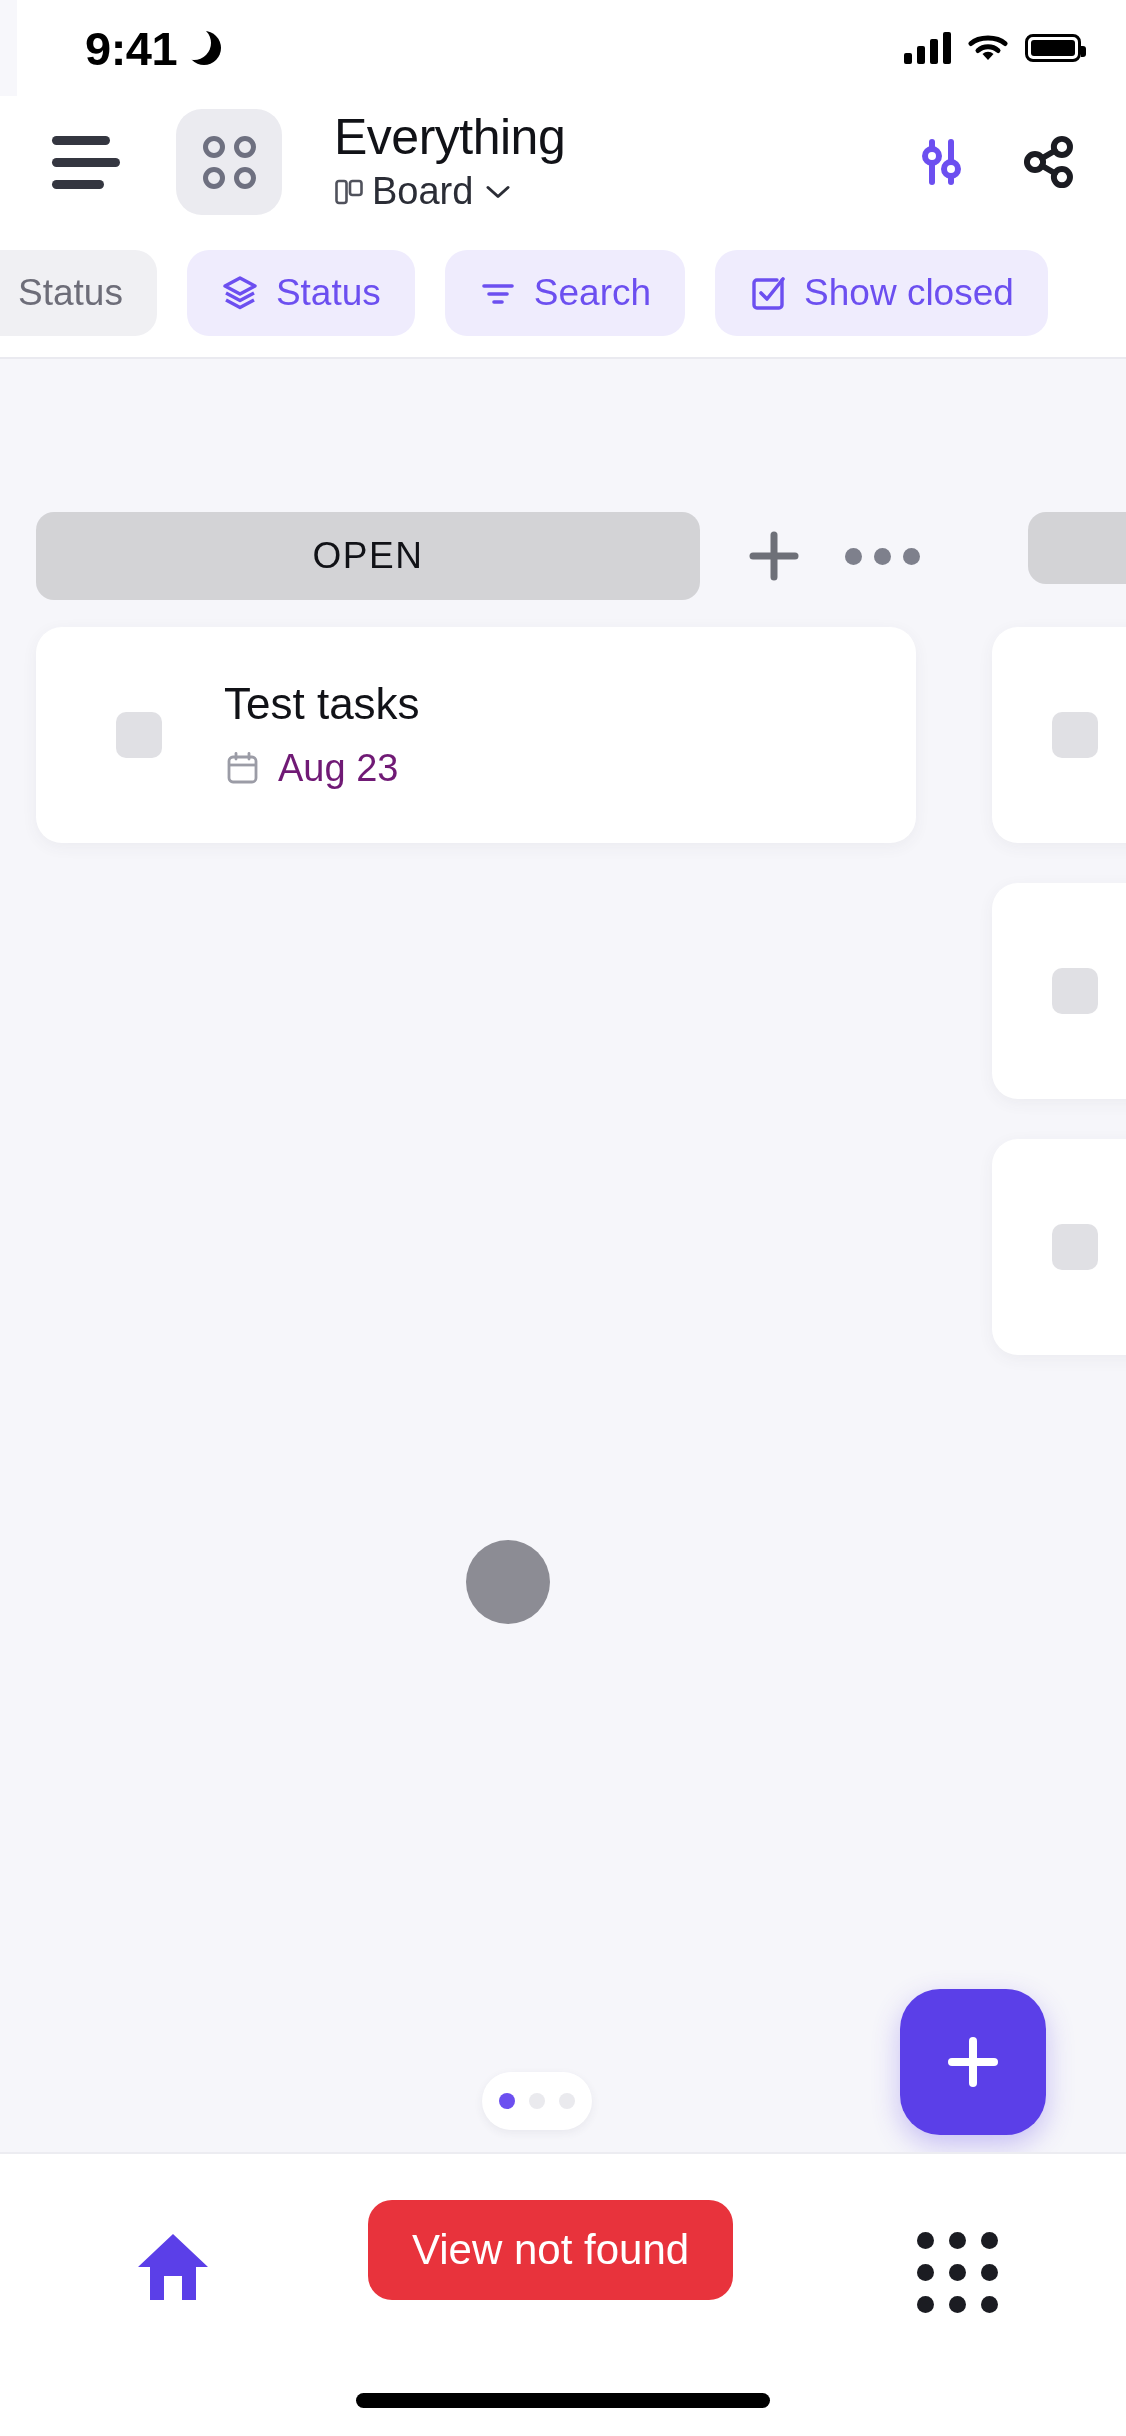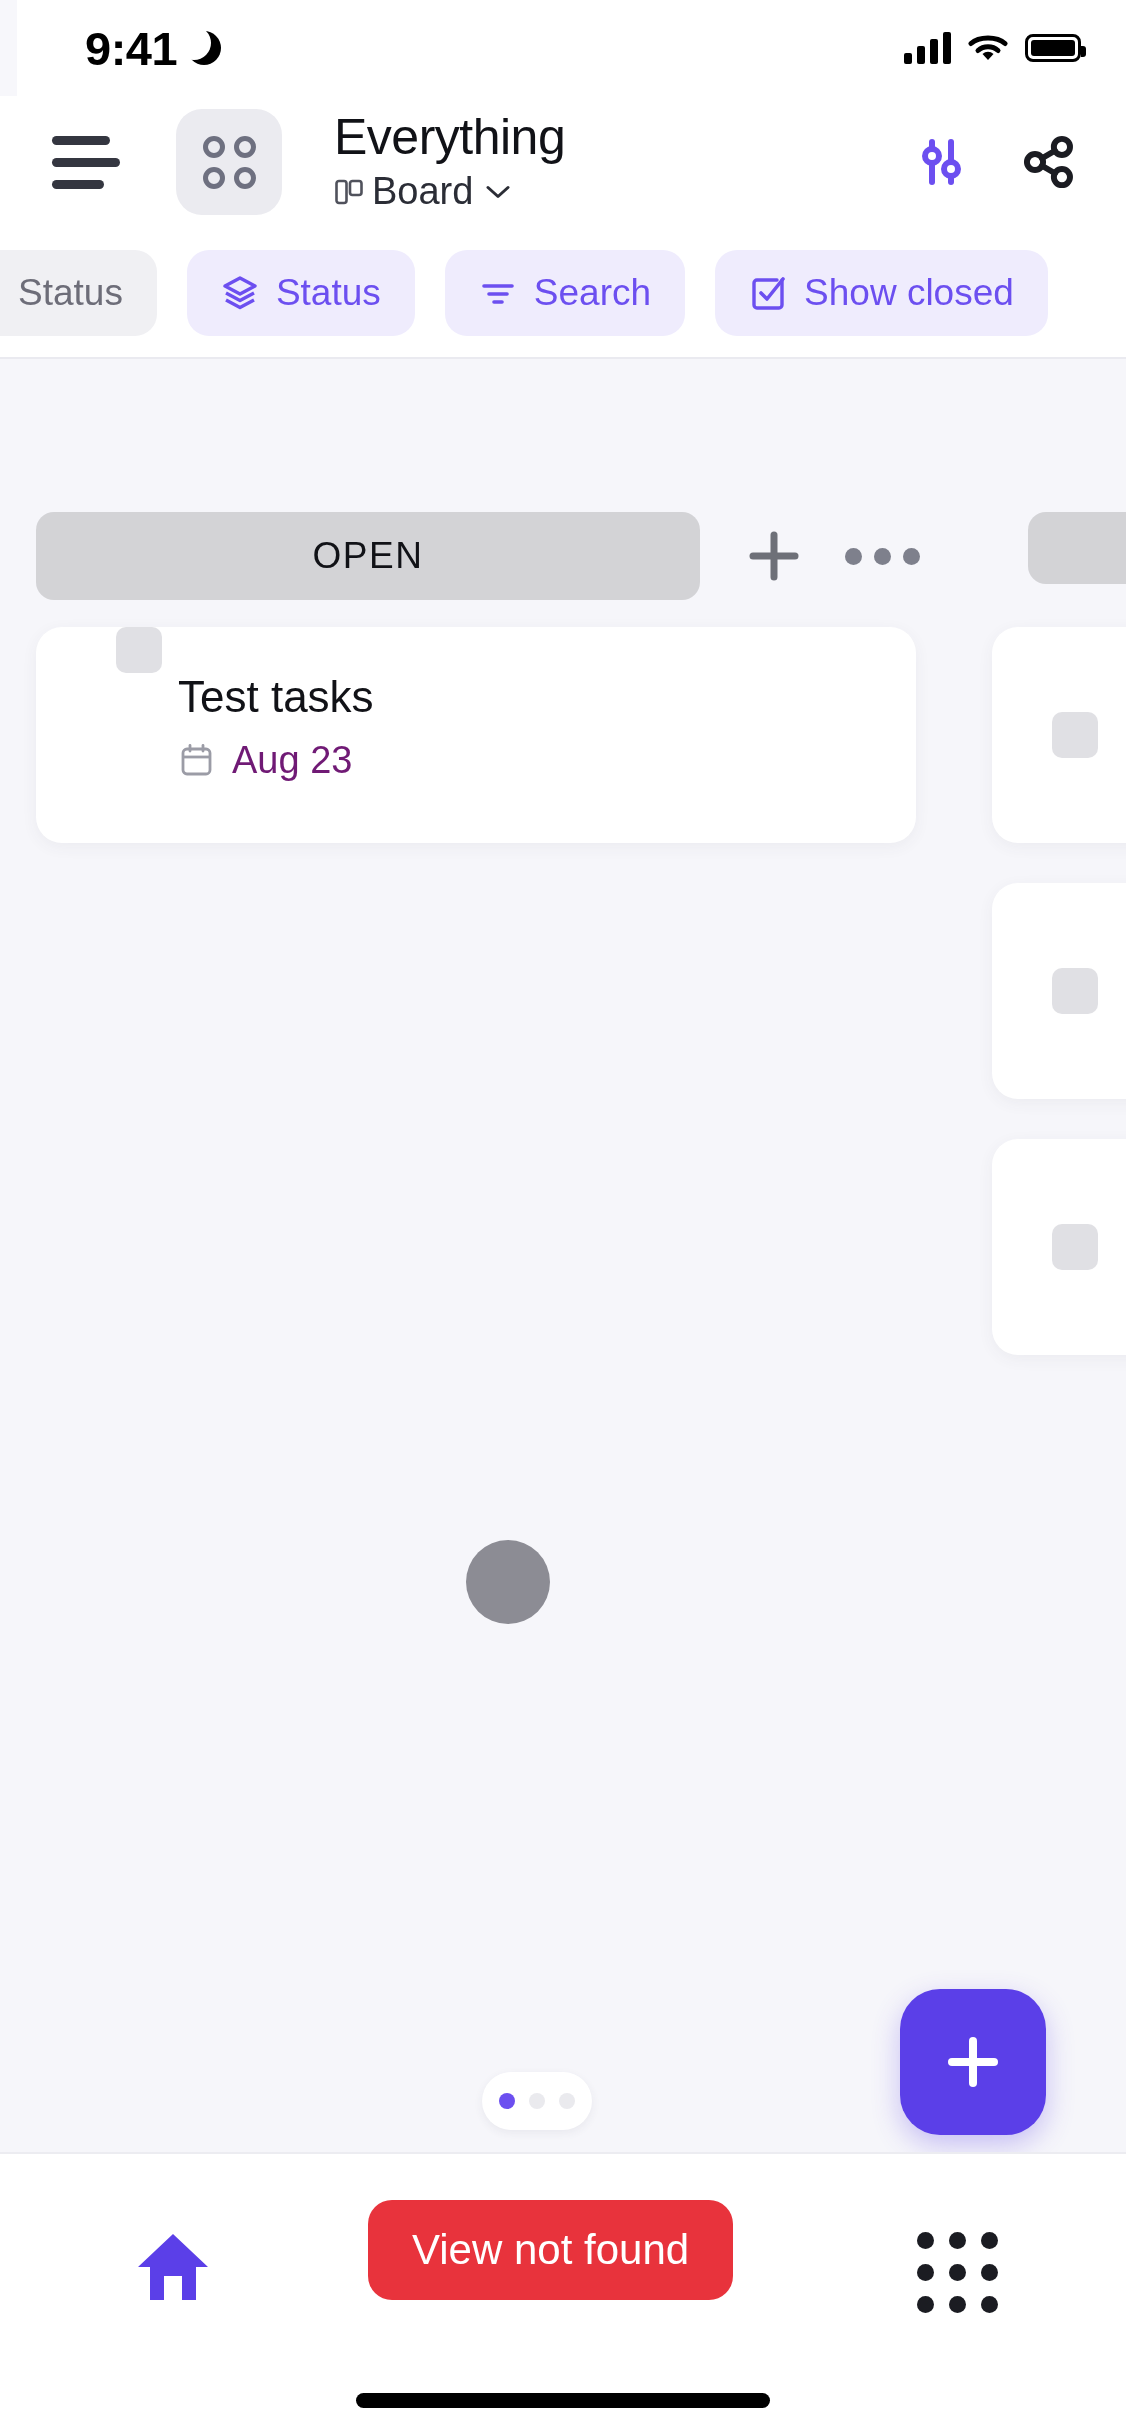--- a/index.html
+++ b/index.html
@@ -124,21 +124,21 @@
   .col-pill-next {
     position:absolute; left:992px; top:0; width:300px; height:72px;
     background:#d3d3d6; border-radius:18px;
   }
 
   .card {
     position:absolute; background:#ffffff; border-radius:26px;
     box-shadow:0 4px 16px rgba(60,60,90,0.06);
   }
   .card-main { left:36px; top:268px; width:880px; height:216px; }
-  .card-inner { display:flex; height:100%; padding-left:80px;flex-direction:column; }
+  .card-inner { display:flex; align-items:center; height:100%; padding-left:80px; }
   .card-check {
     width:46px; height:46px; border-radius:10px; background:#e0e0e4; flex:0 0 auto;
   }
   .card-body { margin-left:62px; }
   .card-title { font-size:44px; color:#111217; font-weight:400; line-height:1.1; }
   .card-meta { display:flex; align-items:center; gap:17px; margin-top:18px; }
   .cal-icon { width:37px; height:37px; flex:0 0 auto; }
   .card-date { font-size:38px; color:#701a75; }
 
   .card-side { left:992px; width:300px; }

